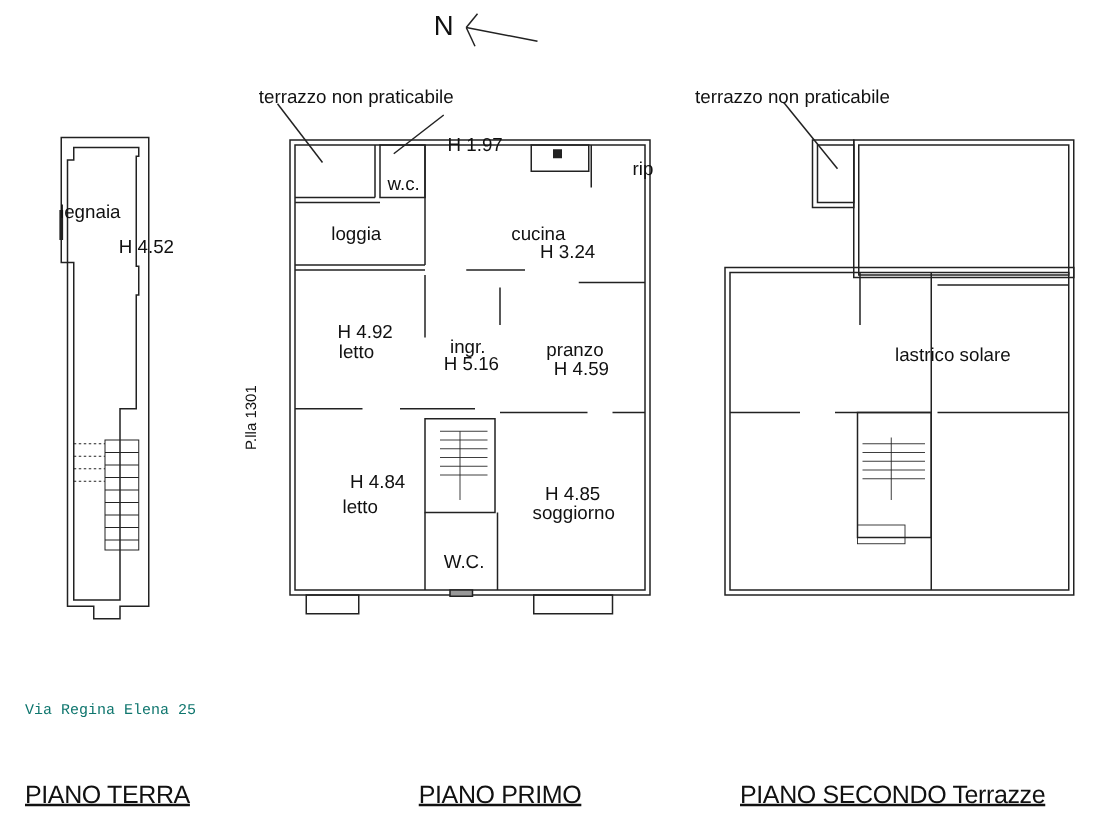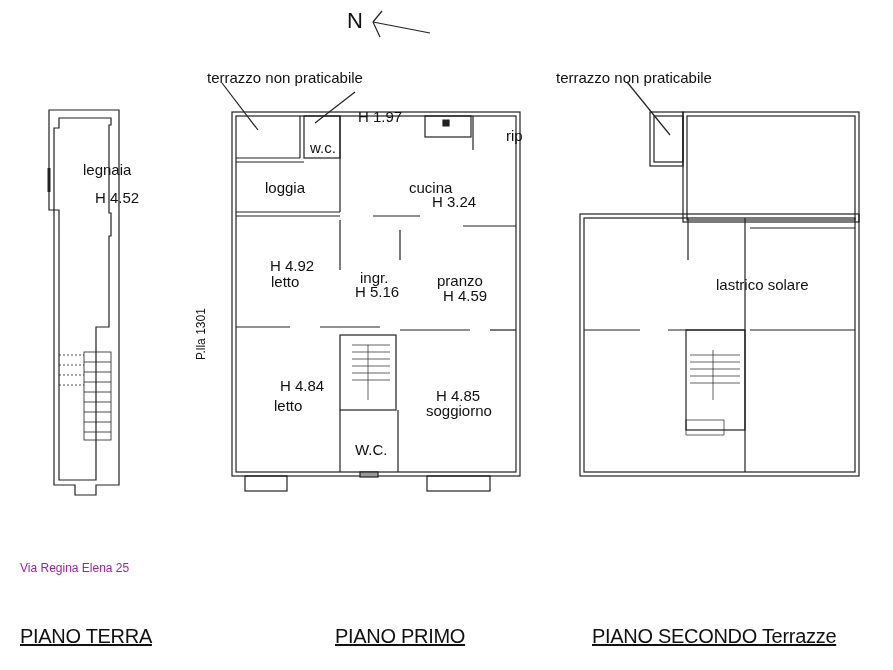--- a/index.html
+++ b/index.html
@@ -1,20 +1,20 @@
 <!DOCTYPE html>
 <html><head>
 <meta charset="utf-8">
 <style>
   html, body { margin:0; padding:0; background:#ffffff; }
   body { width:893px; height:670px; position:relative; overflow:hidden;
          font-family:"Liberation Sans", sans-serif; color:#111; }
   .lbl { position:absolute; font-size:15px; color:#111; white-space:nowrap; line-height:1; }
   .title { position:absolute; font-size:20px; color:#111; white-space:nowrap; letter-spacing:-0.3px;text-decoration:underline; }
-  .addr { position:absolute; font-size:12px; color:#a21caf; }
+  .addr { position:absolute; font-size:12px; color:#0f766e;font-family:Liberation Mono, monospace; }
   svg.plan { position:absolute; left:0; top:0; }
   .north { position:absolute; font-size:22px; color:#111; }
   .pilla { position:absolute; font-size:12px; transform:rotate(-90deg); transform-origin:left top; white-space:nowrap; }
 </style>
 </head>
 <body>
 
 <svg class="plan" width="893" height="670" viewBox="0 0 893 670">
   <g fill="none" stroke="#222" stroke-width="1.2">
 
@@ -119,21 +119,21 @@
         <line x1="690" y1="383" x2="740" y2="383"></line>
           <line x1="713" y1="350" x2="713" y2="400"></line>
         <rect x="686" y="420" width="38" height="15"></rect>
       </g>
     </g>
   </g>
 </svg>
 
 <div class="north" style="left:347px;top:8px;">N</div>
 
-<div class="lbl" style="left:67px;top:162px;padding-left:16px;">legnaia</div>
+<div class="lbl" style="left:48px;top:162px;">legnaia</div>
 <div class="lbl" style="left:71px;top:190px;padding-left:24px;">H 4.52</div>
 
 <div class="pilla" style="left:194px;top:360px;">P.lla 1301</div>
 
 <div class="lbl" style="left:207px;top:70px;">terrazzo non praticabile</div>
 <div class="lbl" style="left:358px;top:69px;margin-top:40px;">H 1.97</div>
 <div class="lbl" style="left:310px;top:140px;">w.c.</div>
 <div class="lbl" style="left:506px;top:128px;">rip</div>
 <div class="lbl" style="left:265px;top:180px;text-align:center;">loggia</div>
 <div class="lbl" style="left:409px;top:180px;">cucina</div>

